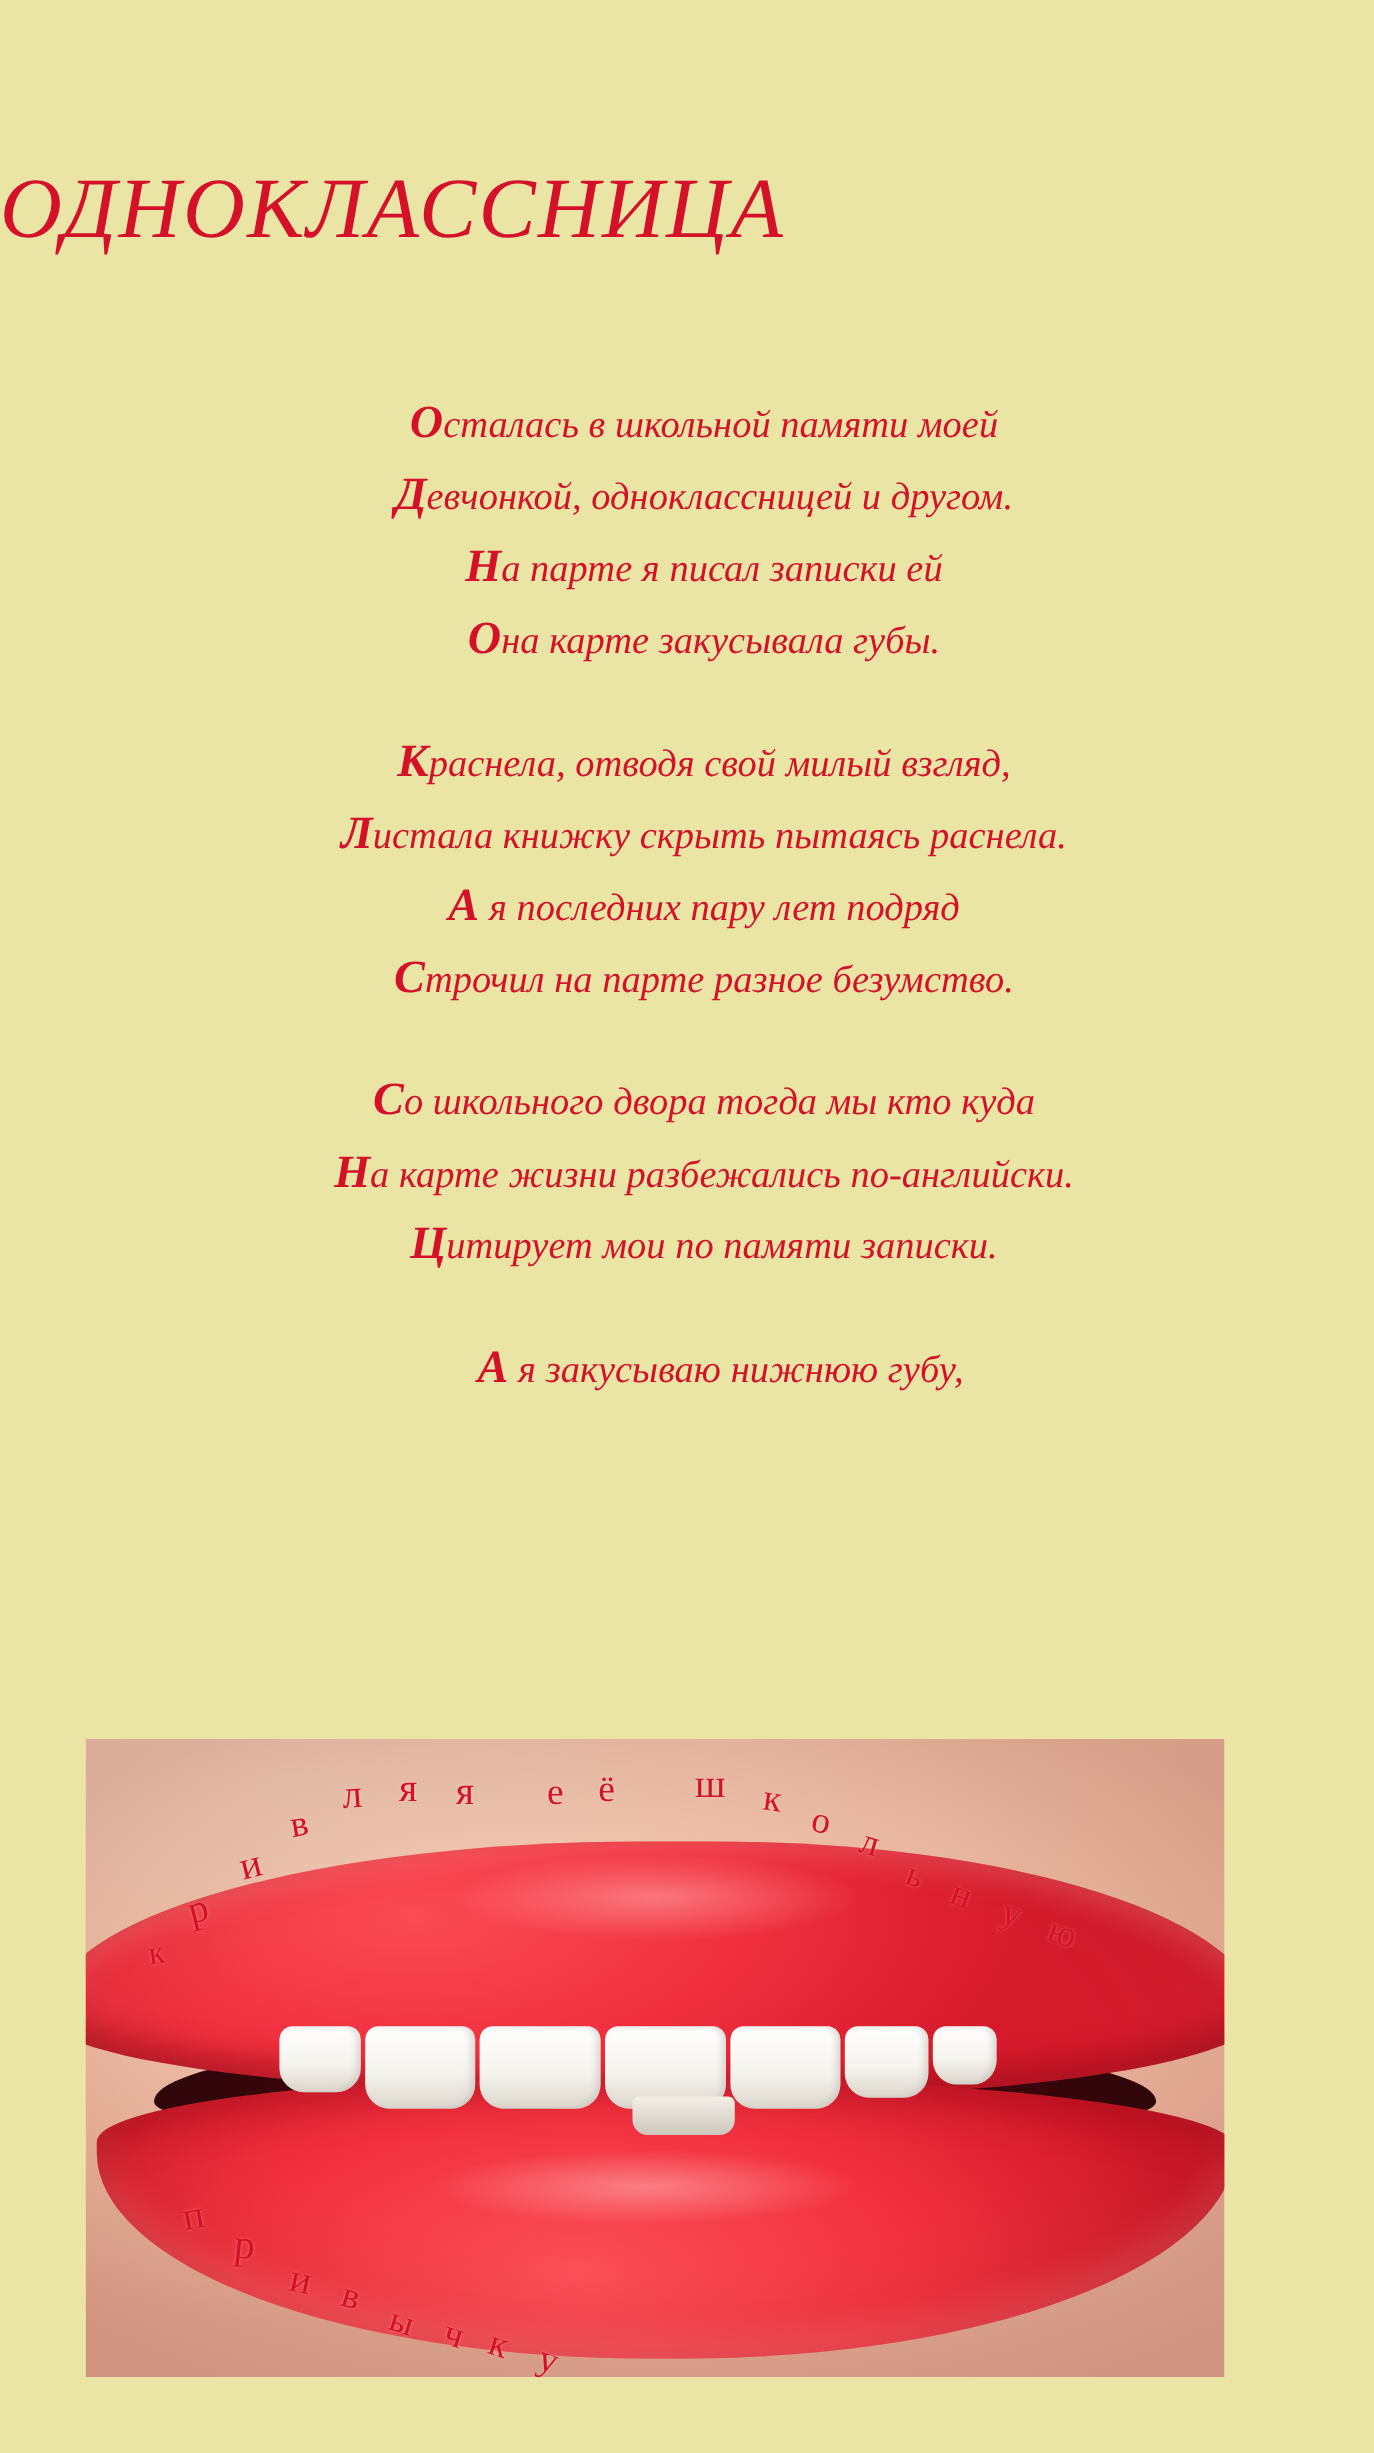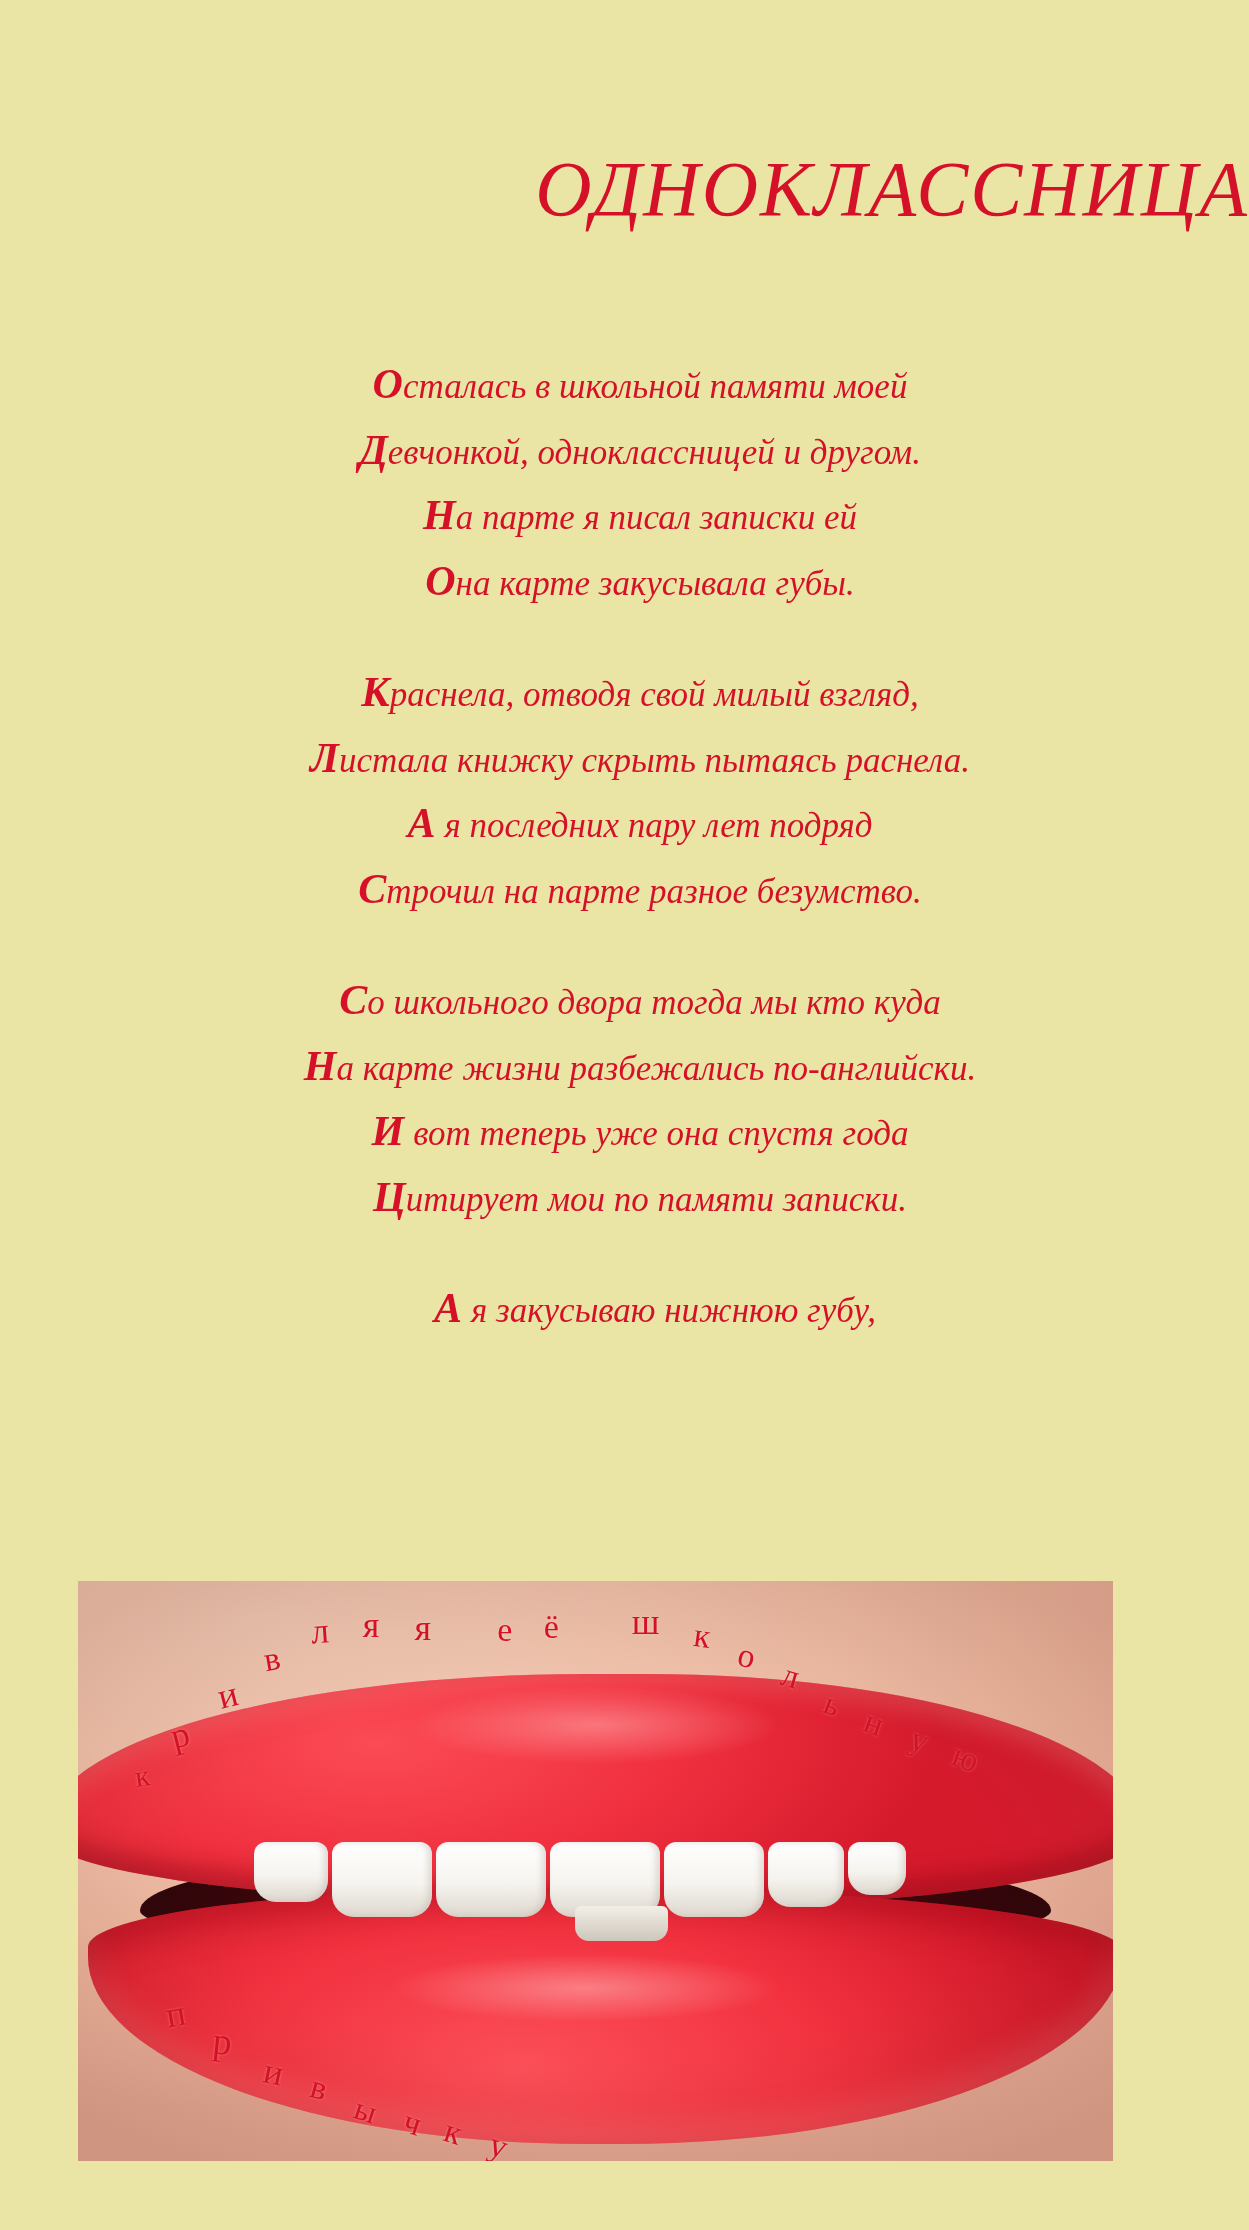--- a/index.html
+++ b/index.html
@@ -18,21 +18,21 @@
     width: 1249px;
     height: 2230px;
     background: #eae5a4;
     box-sizing: border-box;
   }
   .title {
     position: absolute;
     left: 0;
     right: 0;
     top: 150px;
-    text-align: right;
+    text-align: left;
     font-family: "Liberation Serif", serif;
     font-style: italic;
     font-weight: 400;
     font-size: 78px;
     letter-spacing: 2px;
     color: #d5112a;
     line-height: 1;
     white-space: nowrap;
   }
   .poem {
@@ -215,21 +215,20 @@
       </div>
       <div class="stanza">
         <div class="line"><span class="cap">К</span><span>раснела, отводя свой милый взгляд,</span></div>
         <div class="line"><span class="cap">Л</span><span>истала книжку скрыть пытаясь раснела.</span></div>
         <div class="line spaced"><span class="cap">А</span><span>я последних пару лет подряд</span></div>
         <div class="line"><span class="cap">С</span><span>трочил на парте разное безумство.</span></div>
       </div>
       <div class="stanza">
         <div class="line"><span class="cap">С</span><span>о школьного двора тогда мы кто куда</span></div>
         <div class="line"><span class="cap">Н</span><span>а карте жизни разбежались по-английски.</span></div>
-        <div class="line spaced"><span class="cap">И</span><span>вот теперь уже она спустя года</span></div>
         <div class="line"><span class="cap">Ц</span><span>итирует мои по памяти записки.</span></div>
       </div>
       <div class="stanza">
         <div class="line spaced"><span class="cap">А</span><span>я закусываю нижнюю губу,</span></div>
       </div>
     </div>
 
   <div class="photo">
     <div class="skin"></div>
     <div class="mouth-dark"></div>

